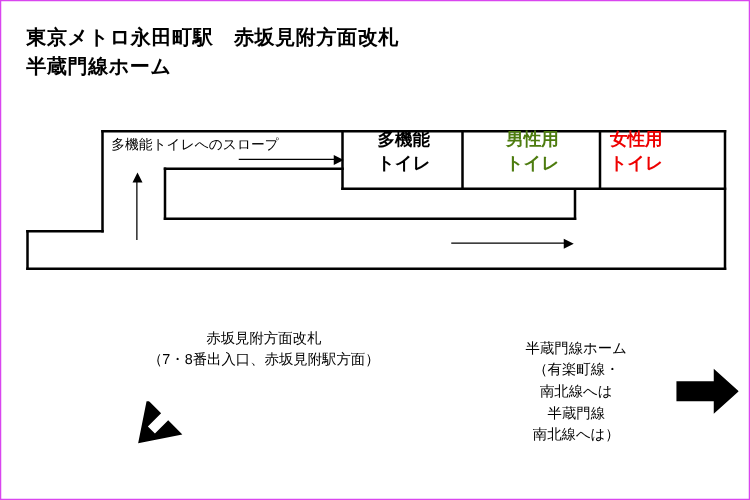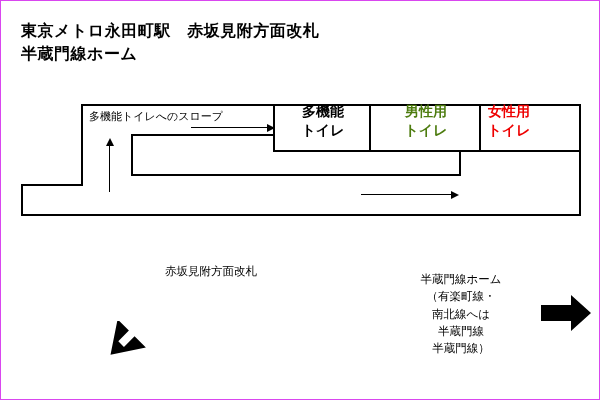--- a/index.html
+++ b/index.html
@@ -169,34 +169,35 @@
     <div class="ahead ahead-up" style="left:105px; top:52px;"></div>
 
 
     <div class="aline" style="left:360px; top:108px; width:92px; height:1px;"></div>
     <div class="ahead ahead-right" style="left:450px; top:105px;"></div>
 
   </div>
 
   <div class="caption caption-center" style="left:80px; top:262px; width:260px;">
     <div>赤坂見附方面改札</div>
+    <div>（7・8番出入口、赤坂見附駅方面）</div>
   </div>
 
   <div class="big-arrow" style="left:90px; top:320px;">
     <svg width="56" height="56" viewBox="0 0 56 56" aria-hidden="true">
       <polygon points="48,6 48,22 33,22 33,30 48,30 48,46 18,26" fill="#000000" transform="rotate(-45 28 28)"></polygon>
     </svg>
   </div>
 
   <div class="caption caption-center" style="left:390px; top:270px; width:140px;">
     <div>半蔵門線ホーム</div>
     <div>（有楽町線・</div>
     <div>南北線へは</div>
     <div>半蔵門線</div>
-    <div>半蔵門線）</div>
+    <div>南北線へは）</div>
   </div>
 
   <div class="big-arrow" style="left:540px; top:292px;">
     <svg width="50" height="40" viewBox="0 0 50 40" aria-hidden="true">
       <polygon points="0,12 30,12 30,2 50,20 30,38 30,28 0,28" fill="#000000"></polygon>
     </svg>
   </div>
 
 </div>
 

